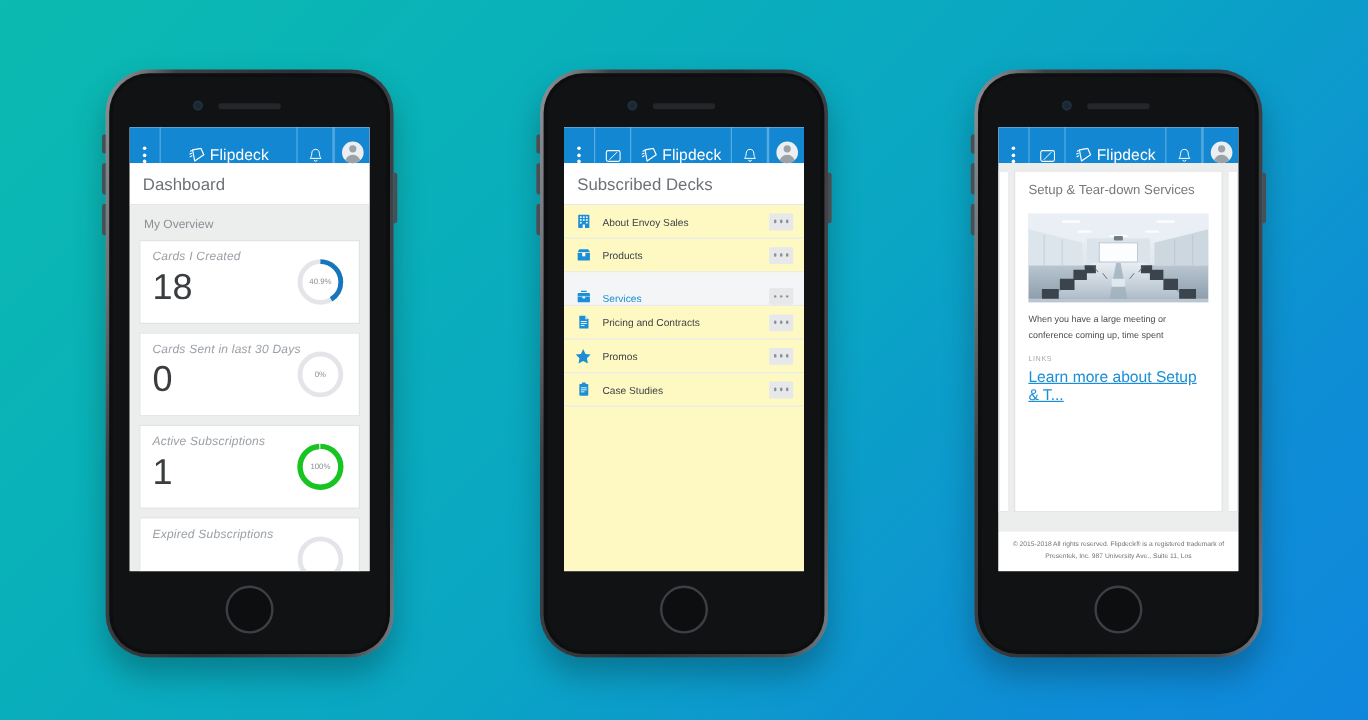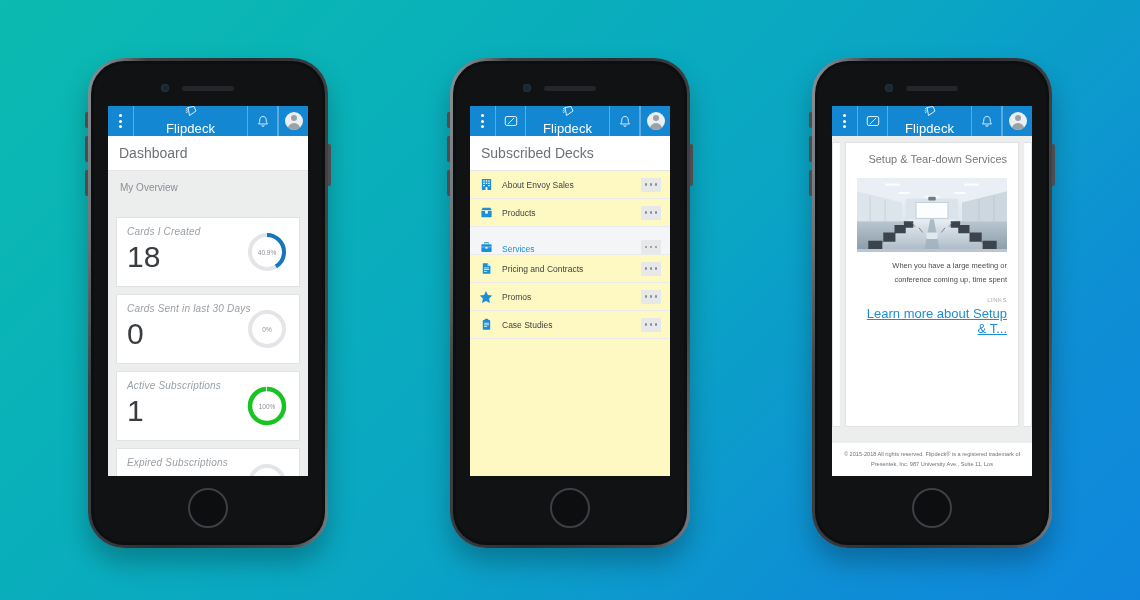--- a/index.html
+++ b/index.html
@@ -59,23 +59,22 @@
     background:#ffffff; overflow:hidden;
     display:flex; flex-direction:column;
   }
 
   
   .appbar {
     height: 30px; background:#1387d2; display:flex; align-items:stretch;
     flex: none;
   }
   .appbar .cell {
-    display:flex; align-items:center; justify-content:center;
+    display:flex; align-items:flex-end; justify-content:center;
     border-right: 1px solid rgba(255,255,255,0.30);
-    flex-direction: column;
   }
   .appbar .cell:last-child { border-right:none; }
   .cell.kebab { width: 26px; }
   .cell.cardicon { width: 30px; }
   .cell.brand { flex:1; gap:4px; }
   .cell.bell { width: 30px; }
   .cell.avatar { width: 30px; border-left: 1px solid rgba(255,255,255,0.30); }
 
   .kebab-dots { display:flex; flex-direction:column; gap:2.5px; }
   .kebab-dots i { width:3px;height:3px;border-radius:50%;background:#fff; display:block;}
@@ -95,21 +94,21 @@
   }
 
   
   .page-title {
     flex:none; padding: 9px 11px 9px 11px; font-size:14px; color:#6d7278;
     background:#fff; font-weight:400; border-bottom:1px solid #e3e5e7;
   }
 
   
   .dash-body { flex:1; background:#eceded; overflow:hidden; padding: 0 8px; }
-  .overview-label { font-size:10px; color:#8b9096; padding: 11px 4px 24px; }
+  .overview-label { font-size:10px; color:#8b9096; padding: 11px 4px 7px; }
   .stat-card {
     background:#fff; border:1px solid #e0e2e4; margin-bottom:7px;
     padding: 8px 10px 10px; position:relative; height: 70px;
   }
   .stat-title { font-size:10px; color:#9aa0a6; letter-spacing:.2px;font-style:italic; }
   .stat-value { font-size:30px; color:#3a3d40; font-weight:400; line-height:1.05; margin-top:4px; }
   .ring {
     position:absolute; right:10px; top:50%; transform:translateY(-50%);
     width: 44px; height:44px;
   }
@@ -140,21 +139,21 @@
     flex:1; background:#eceded; position:relative; display:flex; align-items:stretch;
     padding: 6px 0 0 0; overflow:hidden;
   }
   .side-card {
     width: 8px; background:#fff; border:1px solid #dfe1e3; border-right:none;
     margin-bottom: 16px;
   }
   .side-card.right { border:1px solid #dfe1e3; border-left:none; }
   .flip-card {
     flex:1; background:#fff; border:1px solid #dfe1e3; margin: 0 5px 16px;
-    padding: 10px 11px; display:flex; flex-direction:column;text-align:right;
+    padding: 10px 11px; display:flex; flex-direction:column;
   }
   .flip-title { font-size:11px; color:#76797d; line-height:1.25; font-weight:400; }
   .flip-img {
     margin-top: 11px; height: 74px; width:100%; position:relative; overflow:hidden;
     background: linear-gradient(#dfe7ee, #b9c6d2);
   }
   .flip-desc { margin-top: 7px; font-size:7.5px; color:#4a4e52; line-height:1.85; }
   .links-label { margin-top: 10px; font-size:6px; color:#a3a8ad; letter-spacing:.5px; }
   .links-a { margin-top:3px; font-size:13px; color:#1b8ed6; }
   .footer-note {

